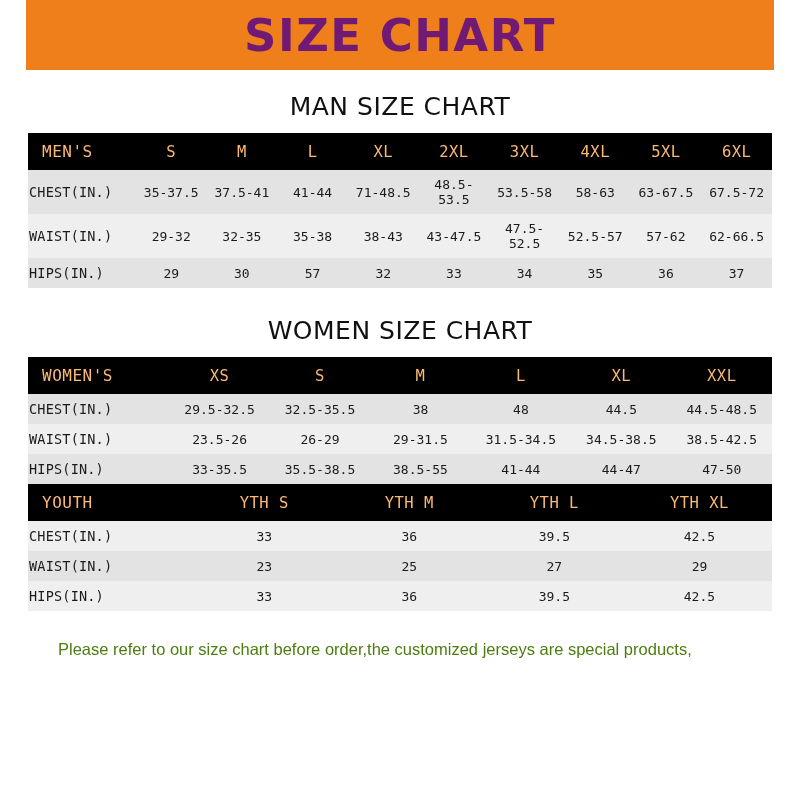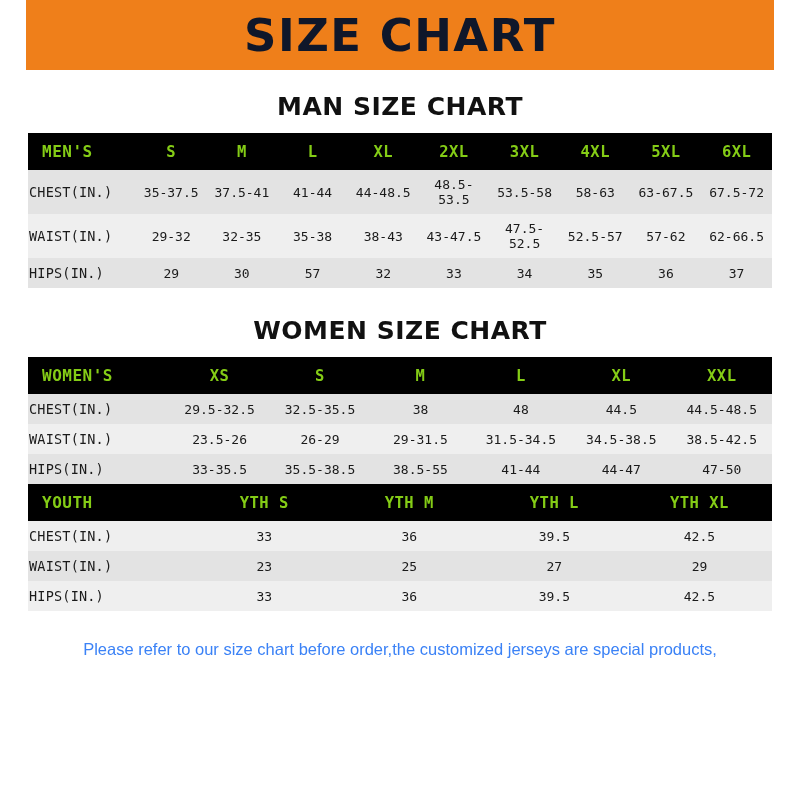--- a/index.html
+++ b/index.html
@@ -38,54 +38,54 @@
     width: 26px;
     background: #ffffff;
   }
   .header-band::before { left: 0; }
   .header-band::after { right: 0; }
   .header-title {
     font-family: "DejaVu Sans", sans-serif;
     font-weight: bold;
     font-size: 45px;
     letter-spacing: 1.5px;
-    color: #0f172a;
+    color: #701a75;
     text-align: center;
     line-height: 1;
     position: relative;
     z-index: 2;
   }
   .content {
     padding: 0 28px;
     box-sizing: border-box;
   }
   .section-title {
     text-align: center;
     font-family: "DejaVu Sans", sans-serif;
-    font-weight: bold;
+    font-weight: normal;
     font-size: 25px;
     color: #111;
     letter-spacing: 0.5px;
   }
   .s1-title { margin: 22px 0 12px 0; }
   .s2-title { margin: 28px 0 12px 0; }
   .s3-title { margin: 30px 0 12px 0; }
 
   table.size-table {
     width: 100%;
     border-collapse: collapse;
     table-layout: fixed;
   }
   table.size-table tr.head-row {
     background: #000000;
   }
   table.size-table tr.head-row th {
-    color: #84cc16;
+    color: #fdba74;
     font-family: "DejaVu Sans Mono", monospace;
-    font-weight: bold;
+    font-weight: normal;
     font-size: 15.5px;
     padding: 9px 16px;
     text-align: center;
     letter-spacing: 0.5px;
   }
   table.size-table tr.head-row th.label-col {
     text-align: left;
     padding-left: 14px;
     font-size: 16px;
   }
@@ -107,25 +107,25 @@
 
   
   .men-col-label { width: 14.5%; }
   .women-col-label { width: 19%; }
   .youth-col-label { width: 22%; }
 
   .footer-note {
     margin-top: 26px;
     padding: 0 30px;
     box-sizing: border-box;
-    color: #3b82f6;
+    color: #4d7c0f;
     font-family: "Liberation Sans", sans-serif;
     font-size: 16.5px;
     line-height: 1.5;
-    text-align: center;
+    text-align: left;
   }
   .footer-note div { white-space: nowrap; }
 </style>
 </head>
 <body>
 
 <div class="page">
 
   <div class="header-band">
     <div class="header-title">SIZE CHART</div>
@@ -158,21 +158,21 @@
         <th>3XL</th>
         <th>4XL</th>
         <th>5XL</th>
         <th>6XL</th>
       </tr>
       <tr class="row-alt-a">
         <td class="label-col">CHEST(IN.)</td>
         <td>35-37.5</td>
         <td>37.5-41</td>
         <td>41-44</td>
-        <td>44-48.5</td>
+        <td>71-48.5</td>
         <td>48.5-53.5</td>
         <td>53.5-58</td>
         <td>58-63</td>
         <td>63-67.5</td>
         <td>67.5-72</td>
       </tr>
       <tr class="row-alt-b">
         <td class="label-col">WAIST(IN.)</td>
         <td>29-32</td>
         <td>32-35</td>

